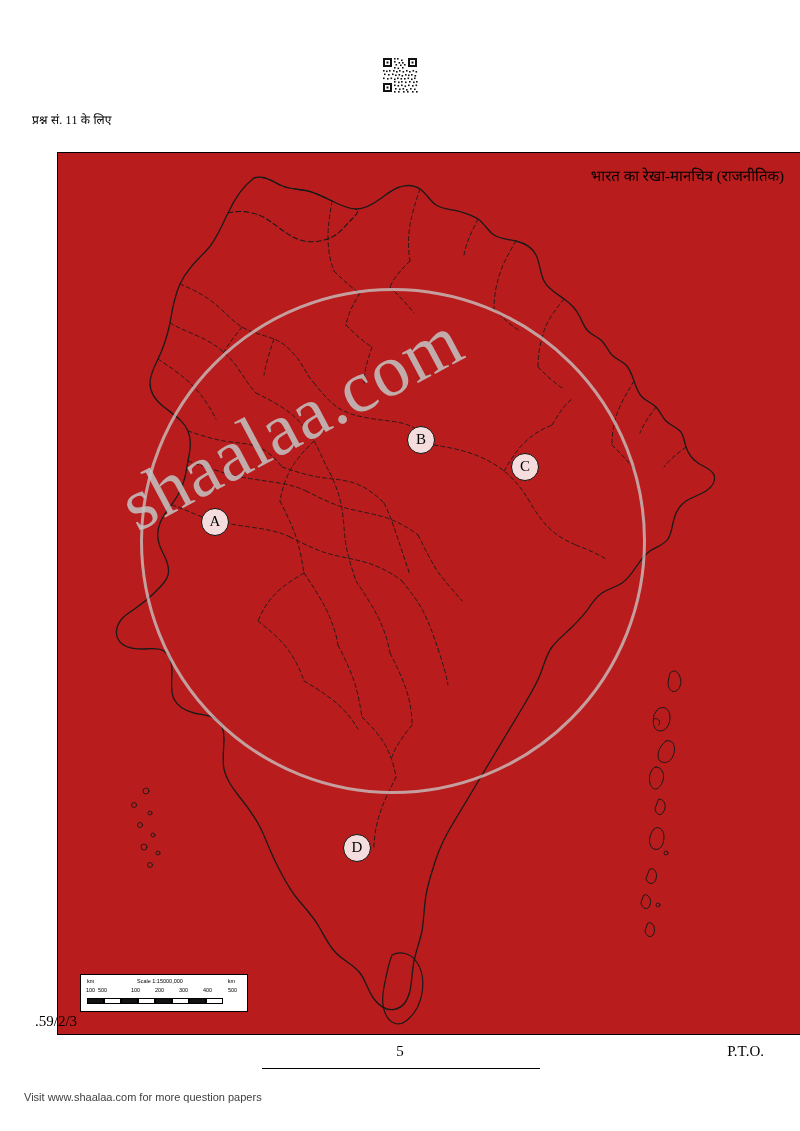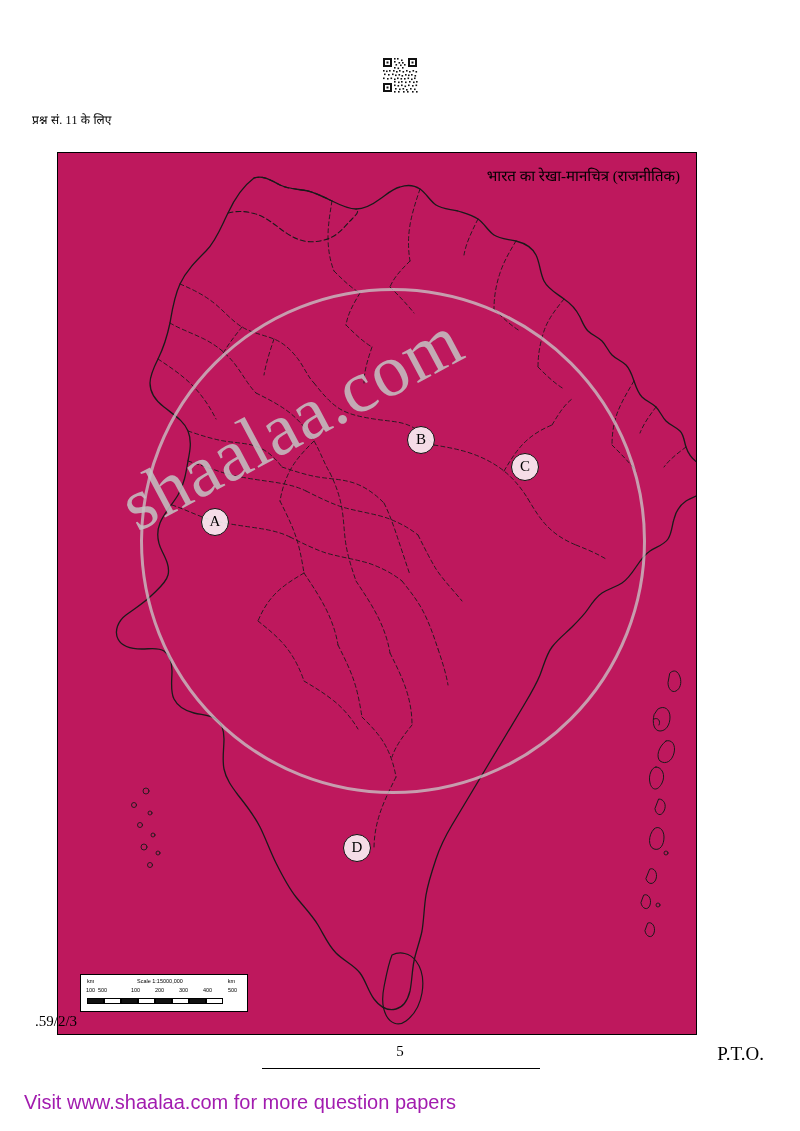--- a/index.html
+++ b/index.html
@@ -35,26 +35,26 @@
     font-size: 12px;
     letter-spacing: 0.2px;
     white-space: nowrap;
   }
 
   
   .map-frame {
     position: absolute;
     top: 152px;
     left: 57px;
-    width: 640px;
+    width: 744px;
     height: 883px;
     border: 1px solid #000;
     box-sizing: border-box;
     overflow: hidden;
-    background: #be185d;
+    background: #b91c1c;
   }
   .map-title {
     position: absolute;
     top: 12px;
     right: 16px;
     font-family: "Liberation Serif", serif;
     font-size: 15px;
     white-space: nowrap;
   }
 
@@ -170,29 +170,29 @@
     top: 1068px;
     width: 278px;
     height: 1px;
     background: #000;
   }
   .footer-right {
     position: absolute;
     right: 36px;
     top: 1043px;
     font-family: "Liberation Serif", serif;
-    font-size: 19px;
+    font-size: 15px;
   }
   .promo {
     position: absolute;
     left: 24px;
     top: 1091px;
     font-family: "Liberation Sans", sans-serif;
-    font-size: 20px;
-    color: #a21caf;
+    font-size: 11px;
+    color: #404040;
   }
 
   .map-svg { position: absolute; left: 0; top: 0; }
 </style>
 </head>
 <body>
 
 <div class="qr-wrap">
   <svg width="38" height="38" viewBox="0 0 38 38" xmlns="http://www.w3.org/2000/svg">
     <rect x="0" y="0" width="38" height="38" fill="#ffffff"></rect>

